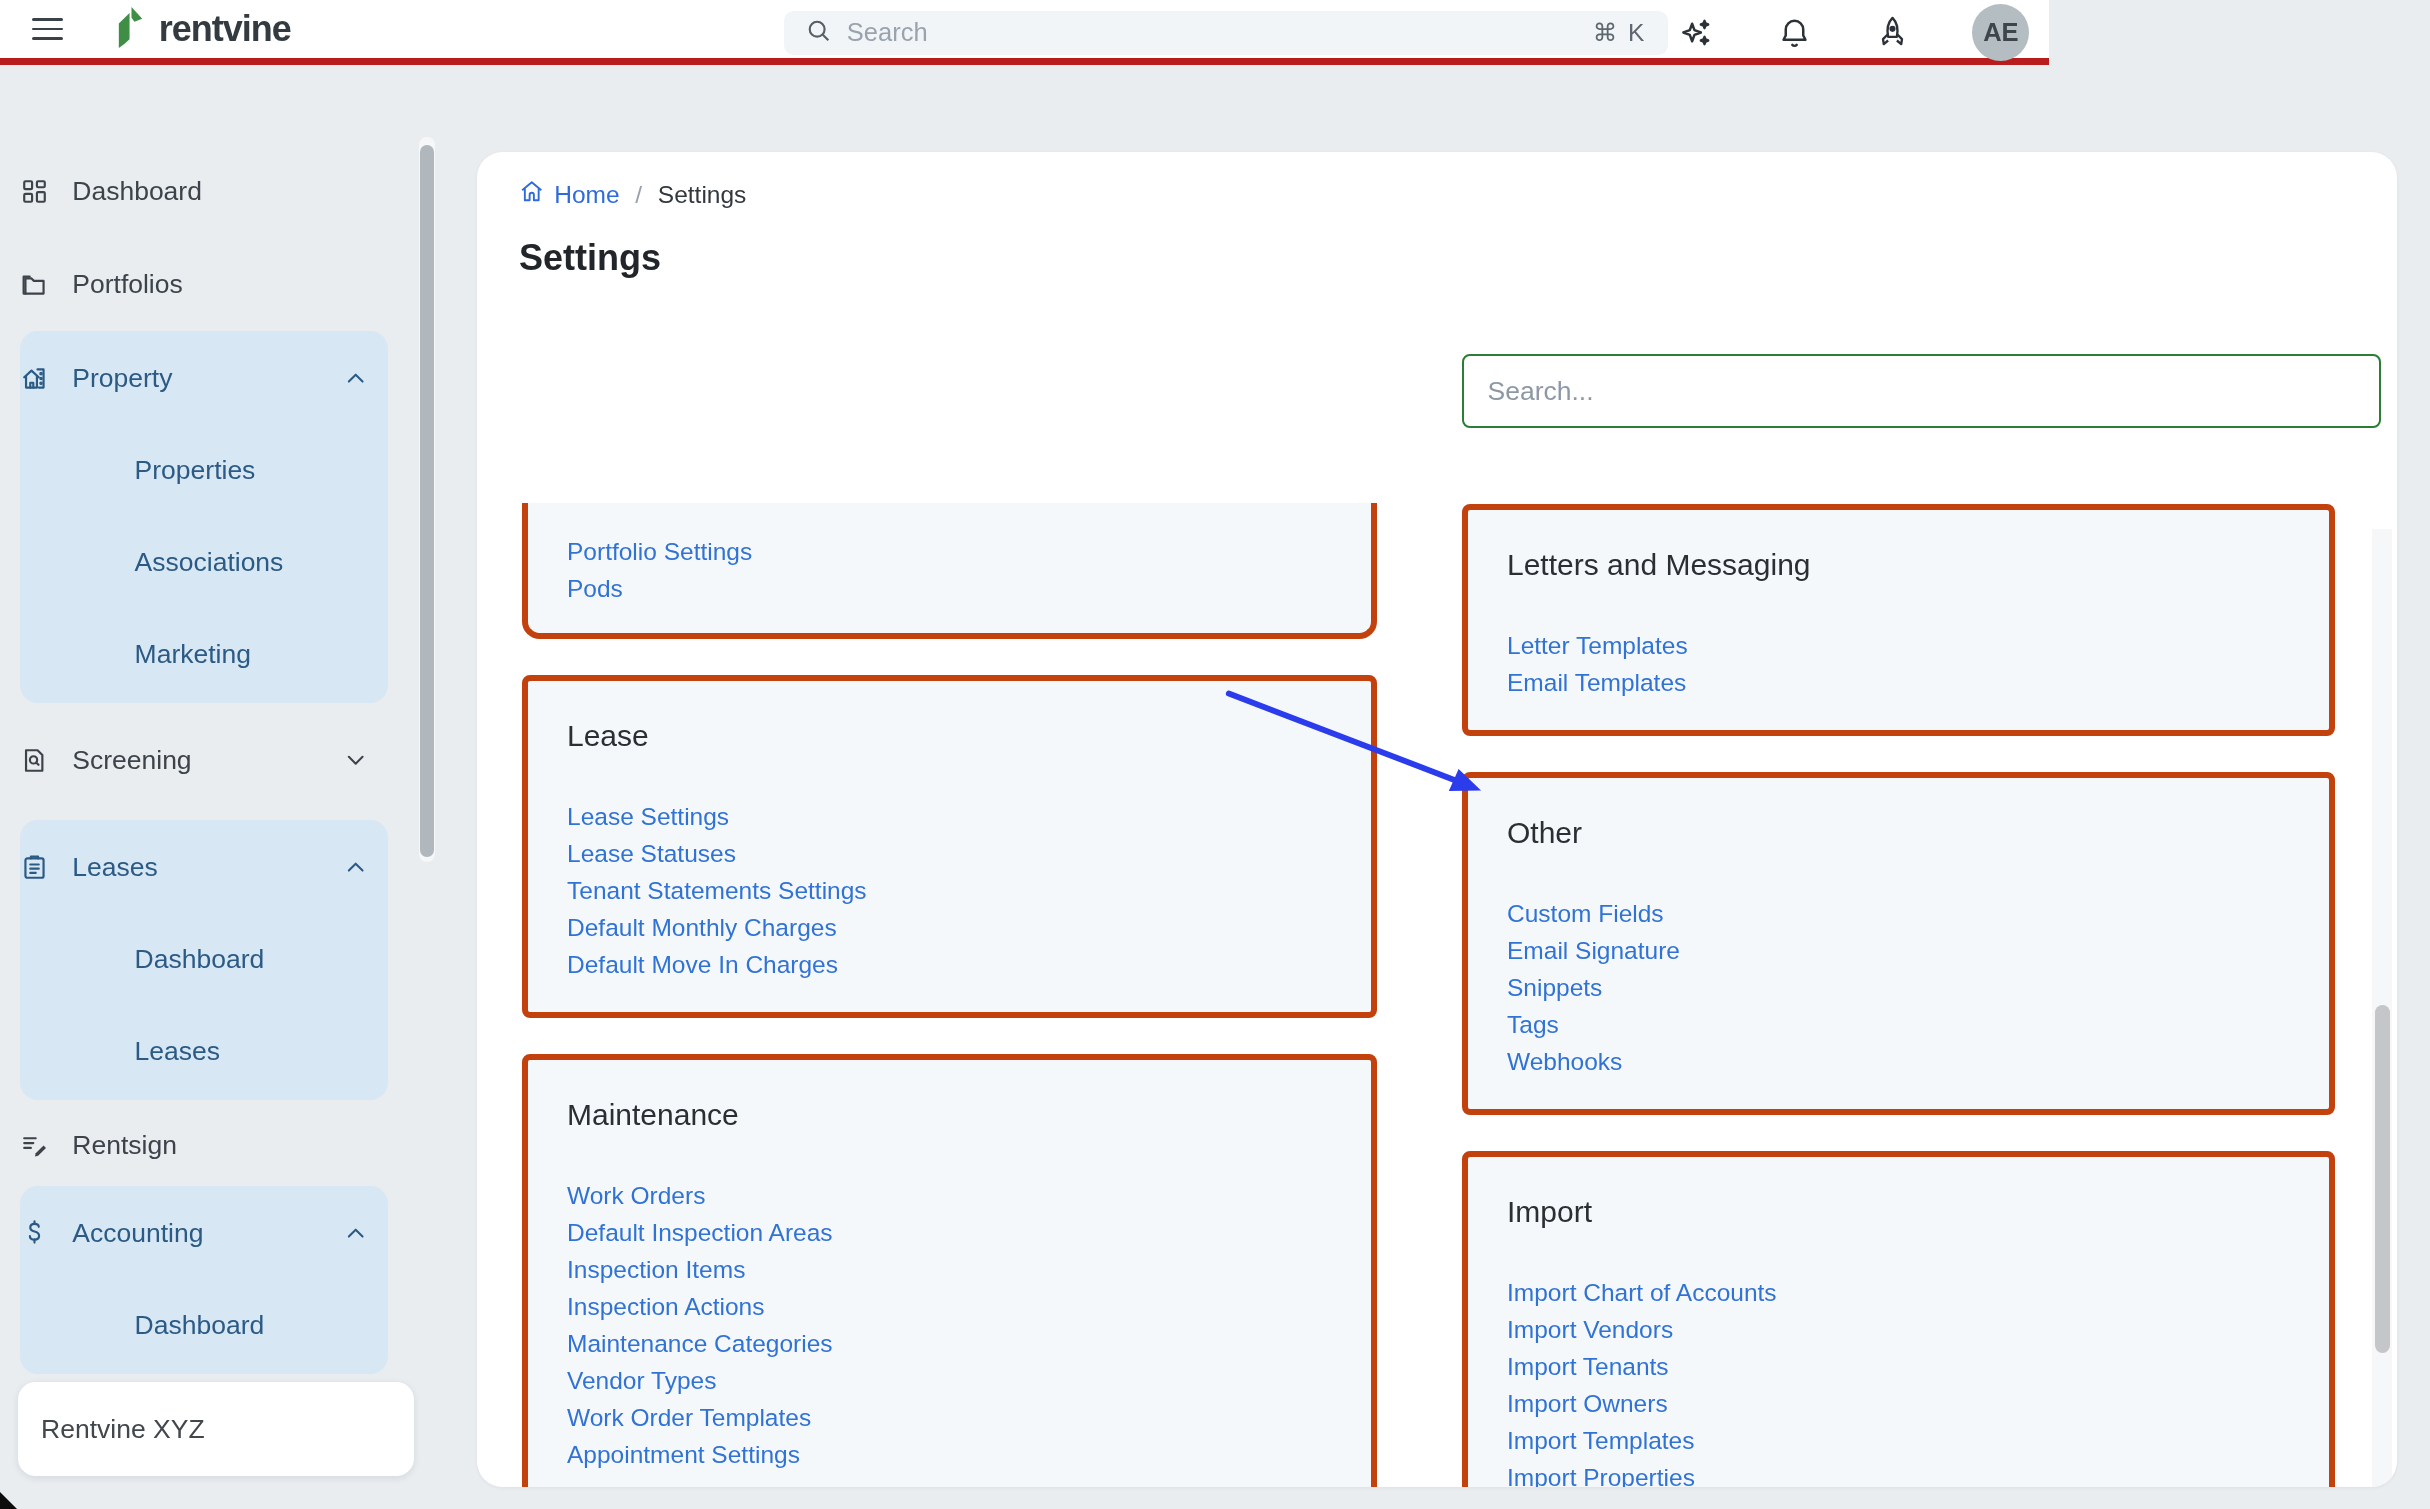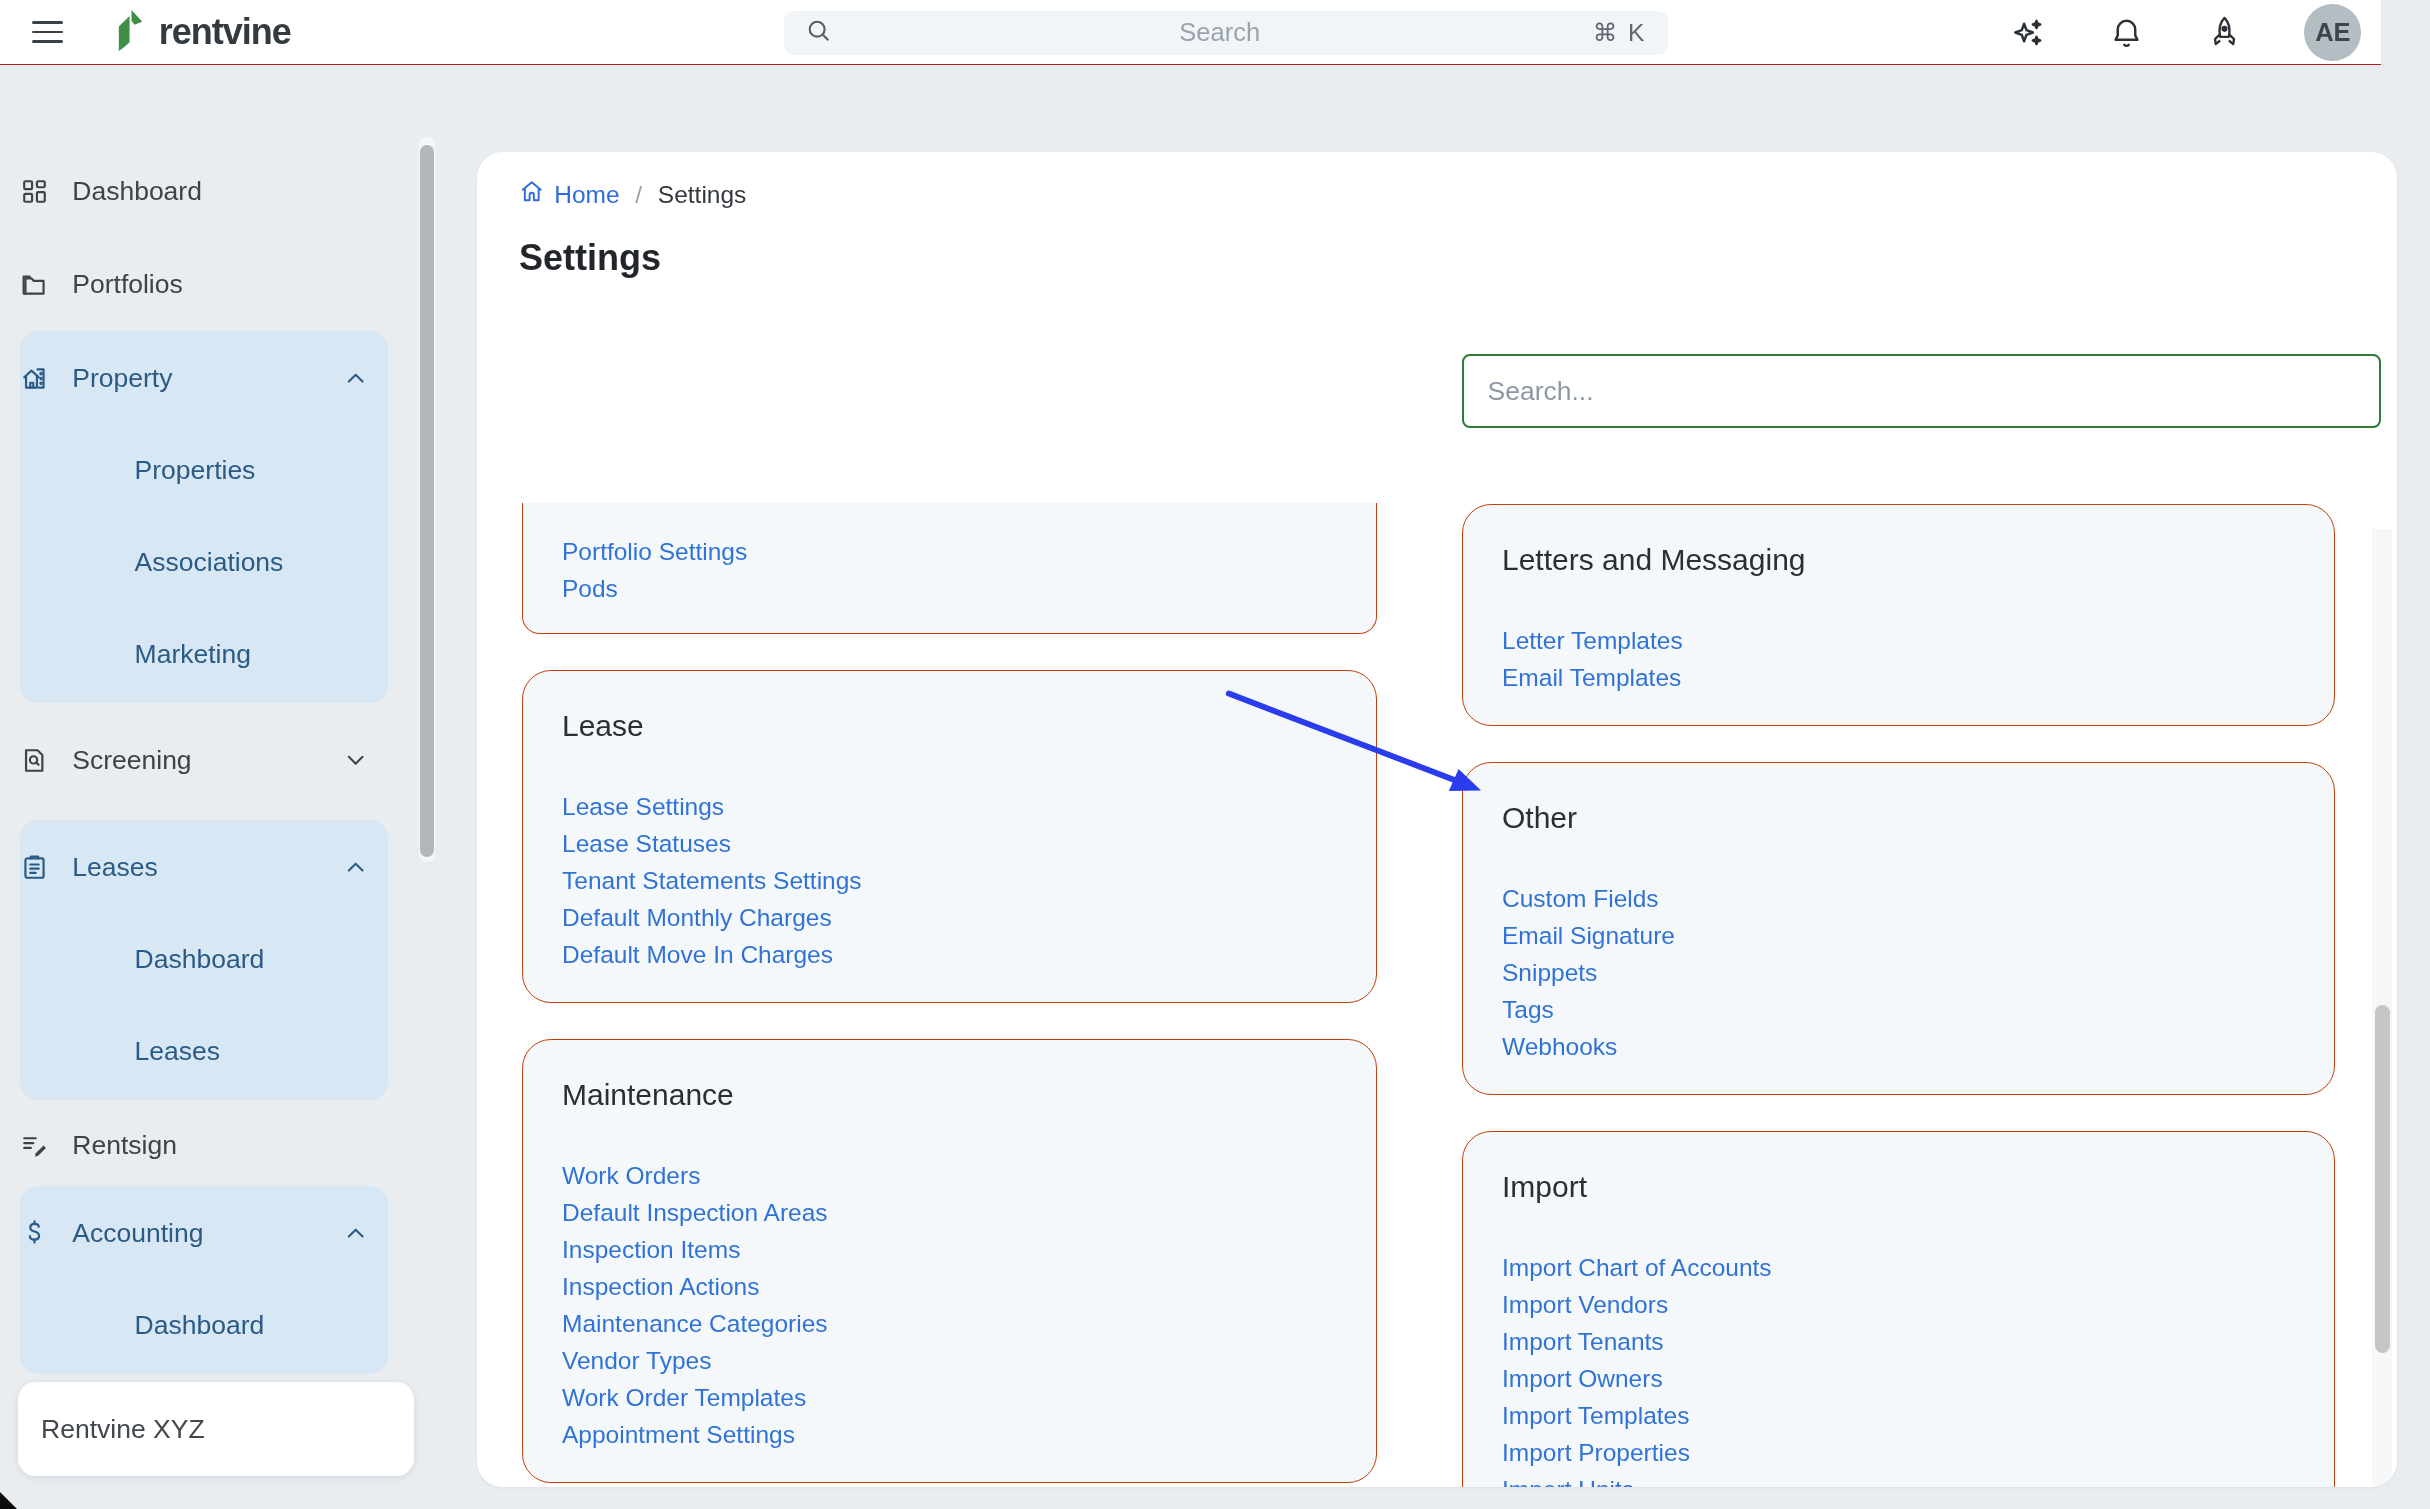--- a/index.html
+++ b/index.html
@@ -1,21 +1,21 @@
 <!DOCTYPE html>
 <html><head>
 <meta charset="utf-8">
 <style>
   * { margin:0; padding:0; box-sizing:border-box; }
   html,body { width:2431px; height:1509px; }
   body { font-family:"Liberation Sans", sans-serif; background:#e9edf0; overflow:hidden; position:relative; }
 
   
-  .header { position:absolute; left:0; top:0; width:2381px; height:65px; background:#ffffff;
-            border-bottom:1px solid #b91c1c; display:flex; align-items:center; z-index:30;text-align:center; }
+  .header { position:absolute; left:0; top:0; width:2049px; height:65px; background:#ffffff;
+            border-bottom:7px solid #b91c1c; display:flex; align-items:center; z-index:30; }
   .hamburger { margin-left:32px; width:43px; height:43px; display:flex; flex-direction:column;
                justify-content:center; gap:6.9px; cursor:pointer; }
   .hamburger span { display:block; width:31px; height:2.9px; background:#3a4147; border-radius:2px; }
   .brand { display:flex; align-items:center; margin-left:37px; gap:7.8px; }
   .brand-word { font-size:36px; font-weight:600; color:#333b41; letter-spacing:-1px; }
   .hdr-search { position:absolute; left:784px; top:10.8px; width:884px; height:44px; background:#f1f5f8;
                 border-radius:9.8px; display:flex; align-items:center; padding:0 21.6px; color:#8b95a1; }
   .hdr-search .ph { font-size:25.5px; color:#9aa3ad; margin-left:15.7px; flex:1; }
   .hdr-search .kbd { font-size:24.5px; color:#5f6770; letter-spacing:2px; }
   .hdr-right { position:absolute; right:19.6px; top:0; height:65px; display:flex; align-items:center; gap:61px; }
@@ -55,21 +55,21 @@
   .page-title { position:absolute; left:42px; top:85px; font-size:36px; font-weight:600; color:#22262a; }
 
   .green-search { position:absolute; left:985px; top:202px; width:919px; height:74px; background:#fff;
                   border:2.9px solid #2e7c36; border-radius:7.8px; font-size:26.5px; color:#333;
                   padding:0 23.5px; outline:none; font-family:"Liberation Sans", sans-serif; }
   .green-search::placeholder { color:#8d98a5; }
 
   .col { position:absolute; display:flex; flex-direction:column; gap:36px; }
   .col-left  { left:45px;  top:351px; width:855px; }
   .col-right { left:985px; top:352px; width:873px; }
-  .card { background:#f5f8fb; border:1px solid #c2410c; border-radius:29px; padding:35px 39px 29px 39px; }
+  .card { background:#f5f8fb; border:6px solid #c2410c; border-radius:8px; padding:35px 39px 29px 39px; }
   .card.partial { border-radius:0 0 17.6px 17.6px; border-top:none; padding-top:30px; padding-bottom:25.5px; }
   .card h2 { font-size:30px; font-weight:500; color:#2b2f33; line-height:39px; }
   .card .links { margin-top:43px; display:flex; flex-direction:column; }
   .card.partial .links { margin-top:0; }
   .card .links a { font-size:24.5px; line-height:37px; color:#3173d4; text-decoration:none; cursor:pointer; width:max-content; }
 
   .panel-track { position:absolute; left:1895px; top:377px; width:19.6px; height:958px; background:#f6f7f8; }
   .panel-thumb { position:absolute; left:1898px; top:853px; width:14.7px; height:348px; background:#c5c6c8; border-radius:7.8px; }
 
   .arrow-overlay { position:absolute; left:1206px; top:676px; width:294px; height:132px; z-index:20; pointer-events:none; }

